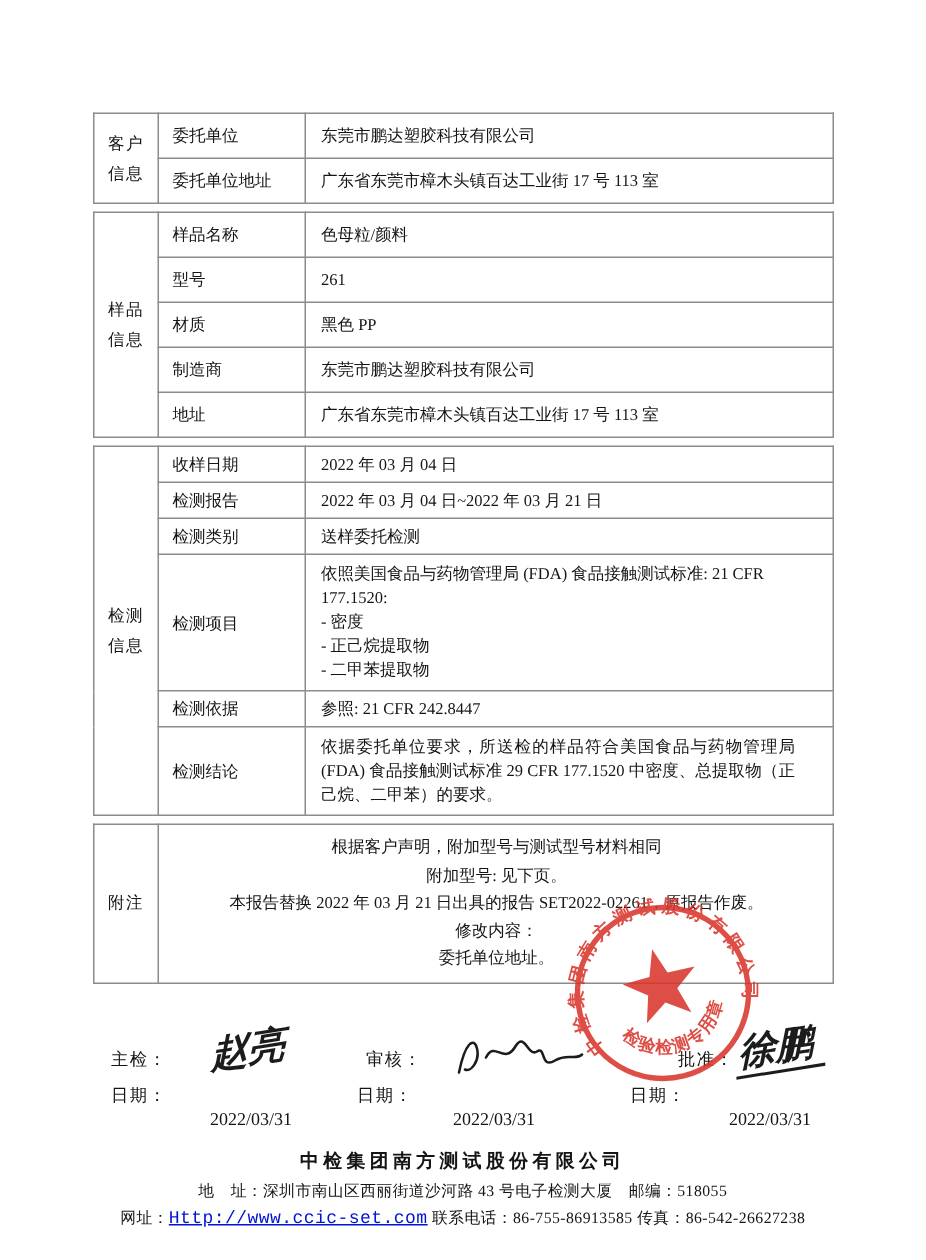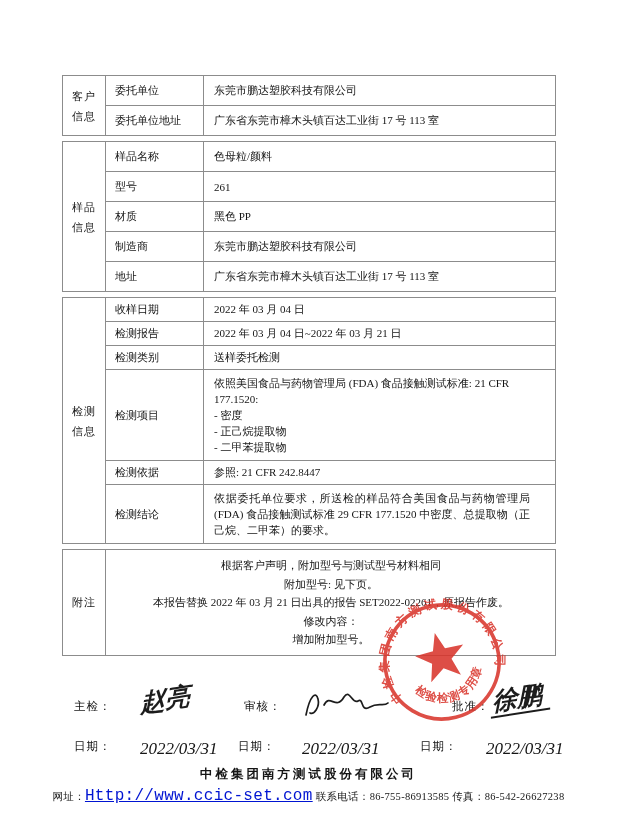--- a/index.html
+++ b/index.html
@@ -29,27 +29,27 @@
   
   .stamp{position:absolute;left:372px;top:592px;width:140px;height:140px;
          transform:rotate(-14deg);opacity:.87;pointer-events:none;}
   
   .sig-area{position:absolute;top:683px;left:62px;width:494px;height:78px;font-size:11.5px;text-align:right;}
   .sig-label{position:absolute;top:16px;letter-spacing:1px;}
   .sig-name{position:absolute;font-size:25px;font-weight:bold;font-style:italic;
             transform:rotate(-9deg) skewX(-7deg);white-space:nowrap;color:#1c1c1c;}
   .sig-underline{border-bottom:2px solid #1c1c1c;padding:0 8px 1px 2px;}
   .sig-scribble{position:absolute;}
-  .date-label{position:absolute;top:56px;letter-spacing:1px;}
-  .date-value{position:absolute;top:56px;font-size:17px;font-style:italic;}
+  .date-label{position:absolute;top:40px;letter-spacing:1px;}
+  .date-value{position:absolute;top:56px;font-size:12px;}
   
   .footer{position:absolute;top:766px;left:0;width:617px;text-align:center;}
   .footer-company{font-size:12.5px;font-weight:bold;letter-spacing:3px;}
   .footer-line{font-size:10.5px;margin-top:4px;letter-spacing:.3px;}
-  .footer-link{color:#0014d2;text-decoration:underline;font-family:"Liberation Mono","DejaVu Sans Mono",monospace;font-size:16px;}
+  .footer-link{color:#0014d2;text-decoration:underline;font-family:"Liberation Mono","DejaVu Sans Mono",monospace;font-size:12px;}
 </style>
 </head>
 <body>
 
 <div class="page">
 
 
   <div class="content">
 
     <table class="sec">
@@ -163,21 +163,21 @@
       <tbody>
           <tr>
         <td class="grp">
           <div>附注</div>
         </td>
         <td class="notes-cell" colspan="2">
           <div>根据客户声明，附加型号与测试型号材料相同</div>
           <div>附加型号: 见下页。</div>
           <div>本报告替换 2022 年 03 月 21 日出具的报告 SET2022-02261，原报告作废。</div>
           <div>修改内容：</div>
-          <div>增加附加型号。</div>
+          <div>委托单位地址。</div>
         </td>
       </tr>
     </tbody>
       </table>
   </div>
 
   <div class="sig-area">
     <span class="sig-label" style="left:12px">主检：</span>
     <span class="sig-name" style="left:78px;top:0px">赵亮</span>
 
@@ -208,19 +208,22 @@
       <textPath href="#arcTop" startOffset="0">中检集团南方测试股份有限公司</textPath>
     </text>
     <text font-size="11.5" font-weight="bold" fill="#d9342b" letter-spacing="1" font-family="Liberation Serif, DejaVu Serif, serif">
       <textPath href="#arcBottom" startOffset="2">检验检测专用章</textPath>
     </text>
   </svg>
 
   <div class="footer">
     <div class="footer-company">中检集团南方测试股份有限公司</div>
     <div class="footer-line">
+      <span>地　址：</span><span>深圳市南山区西丽街道沙河路 43 号电子检测大厦</span>　<span>邮编：</span><span>518055</span>
+    </div>
+    <div class="footer-line">
       <span>网址：</span><span class="footer-link">Http://www.ccic-set.com</span>
       <span>联系电话：</span><span>86-755-86913585</span>
       <span>传真：</span><span>86-542-26627238</span>
     </div>
   </div>
 
 </div>
 
 </body></html>

